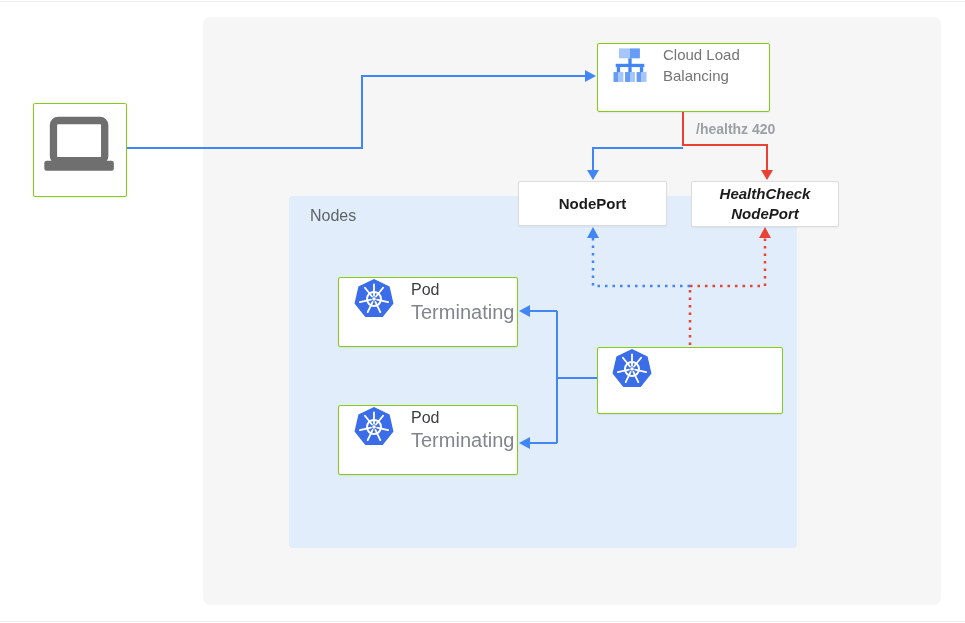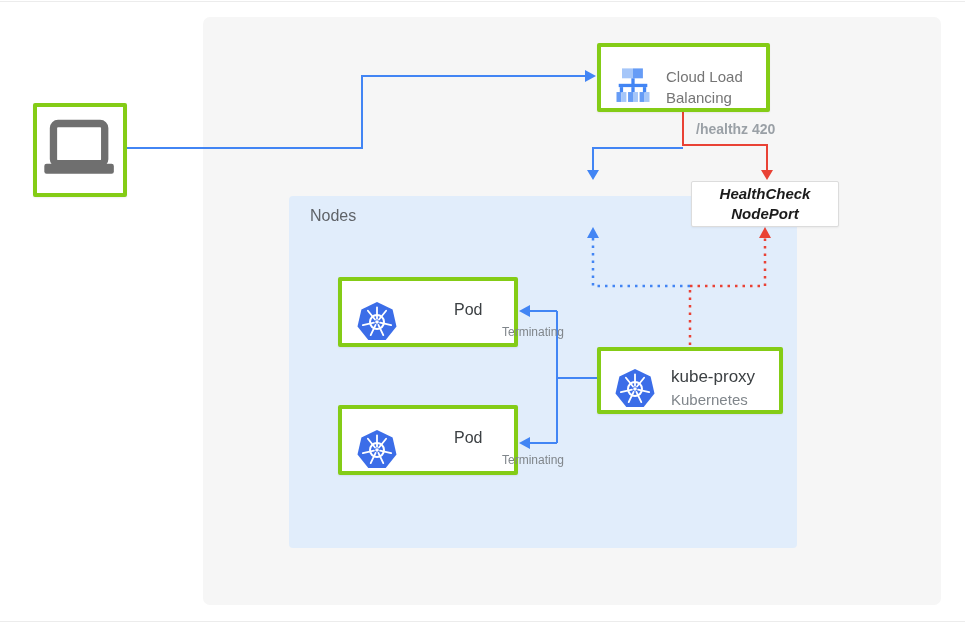--- a/index.html
+++ b/index.html
@@ -20,40 +20,40 @@
   .edge-bottom{top:621px;}
 
   .outer-panel{position:absolute;left:203px;top:17px;width:738px;height:588px;
     background:var(--outer-bg);border-radius:7px;}
   .nodes-panel{position:absolute;left:289px;top:196px;width:508px;height:352px;
     background:var(--nodes-bg);border-radius:4px;}
   .nodes-label{position:absolute;left:21px;top:11px;font-size:16px;color:#5f6368;}
 
   svg.wires{position:absolute;left:0;top:0;width:965px;height:623px;z-index:2;pointer-events:none;}
 
-  .card{position:absolute;background:#fff;border:4px solid #84cc16;border-radius:2px;
-    box-shadow:0 1px 2px rgba(0,0,0,.06);z-index:3;display:flex;align-items:flex-end;}
+  .card{position:absolute;background:#fff;border:1px solid #84cc16;border-radius:2px;
+    box-shadow:0 1px 2px rgba(0,0,0,.06);z-index:3;display:flex;align-items:flex-start;}
 
   .laptop-card{left:33px;top:103px;width:94px;height:94px;justify-content:center;}
 
   .clb-card{left:597px;top:43px;width:173px;height:69px;padding-left:10px;}
   .clb-text{margin-left:11px;font-size:15px;line-height:21px;color:#757575;width:92px;}
 
   .port-box{position:absolute;background:#fff;border:1px solid #dcdcdc;border-radius:2px;
     box-shadow:0 1px 2px rgba(0,0,0,.05);z-index:3;display:flex;align-items:center;justify-content:center;
     text-align:center;font-weight:bold;color:#1b1b1b;font-size:15px;line-height:20px;}
   .nodeport-box{left:518px;top:181px;width:149px;height:45px;}
   .hc-nodeport-box{left:691px;top:181px;width:148px;height:46px;padding:0 8px;font-style:italic;}
 
-  .pod-card{left:338px;width:180px;height:70px;padding-left:14px;gap:40px;}
+  .pod-card{left:338px;width:180px;height:70px;padding-left:14px;}
   .pod-card.pod1{top:277px;}
   .pod-card.pod2{top:405px;}
   .pod-text{margin-left:16px;}
   .pod-title{font-size:16px;line-height:23px;color:#3c4043;}
-  .pod-sub{font-size:12px;line-height:22px;color:#80868b;margin-left:48px;}
+  .pod-sub{font-size:20px;line-height:22px;color:#80868b;}
 
   .kp-card{left:597px;top:347px;width:186px;height:67px;padding-left:13px;}
   .kp-text{margin-left:15px;}
   .kp-title{font-size:17px;line-height:24px;color:#3c4043;}
   .kp-sub{font-size:15px;line-height:21px;color:#80868b;}
 
   .healthz-label{position:absolute;left:696px;top:121px;z-index:3;
     font-size:14px;font-weight:bold;color:#9aa0a6;}
 
   .k8s-icon{flex:0 0 auto;}
@@ -146,20 +146,23 @@
       <rect x="15.5" y="25.5" width="4.5" height="9" fill="var(--icon-mid)"></rect>
         <rect x="20" y="25.5" width="4.5" height="9" fill="var(--icon-light)"></rect>
       <rect x="26" y="25.5" width="4.5" height="9" fill="var(--icon-mid)"></rect>
         <rect x="30.5" y="25.5" width="4.5" height="9" fill="var(--icon-light)"></rect>
     </svg>
     <div class="clb-text">Cloud Load Balancing</div>
   </div>
 
   <div class="healthz-label">/healthz 420</div>
 
+  <div class="port-box nodeport-box">
+    <span>NodePort</span>
+  </div>
 
   <div class="port-box hc-nodeport-box">
     <span>HealthCheck NodePort</span>
   </div>
 
   <div class="card pod-card pod1">
     <svg width="42" height="42" viewBox="0 0 42 42" class="k8s-icon">
         <use href="#k8s-logo"></use>
       </svg>
     <div class="pod-text">
@@ -175,19 +178,15 @@
     <div class="pod-text">
       <div class="pod-title">Pod</div>
       <div class="pod-sub">Terminating</div>
     </div>
   </div>
 
   <div class="card kp-card">
     <svg width="42" height="42" viewBox="0 0 42 42" class="k8s-icon">
         <use href="#k8s-logo"></use>
       </svg>
-    <div class="kp-text">
-      <div class="kp-title">kube-proxy</div>
-      <div class="kp-sub">Kubernetes</div>
-    </div>
   </div>
 
 </div>
 
 </body></html>

